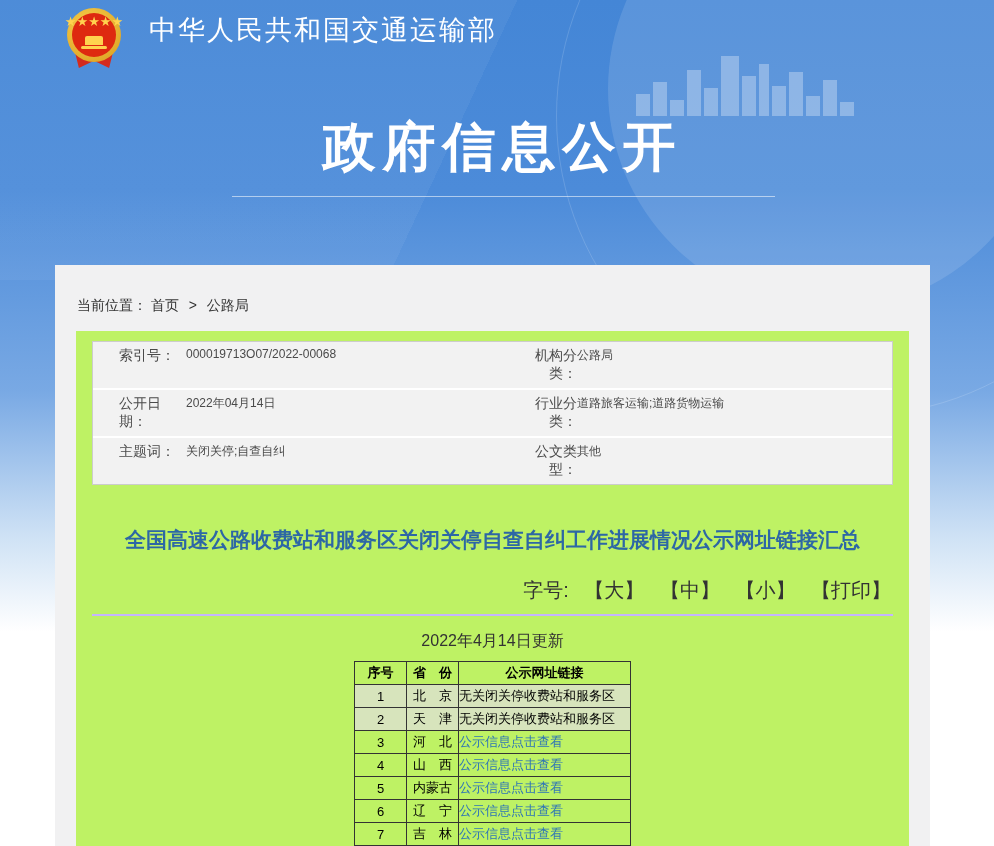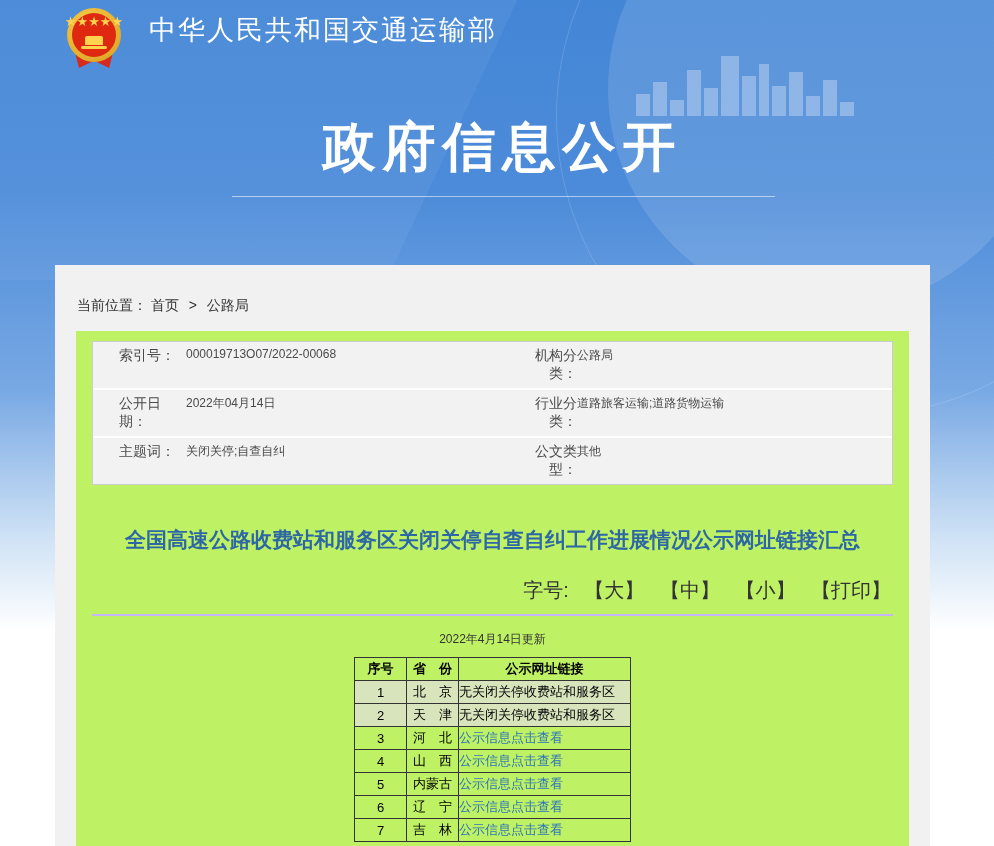--- a/index.html
+++ b/index.html
@@ -61,21 +61,21 @@
   .meta-label.second { width:93px; padding-left:26px;text-align:right; }
   .meta-value.second { flex:1; }
 
   .article-title { margin:37px 28px 0 28px; text-align:center; font-size:21px;
     font-weight:bold; color:#2d67a5; line-height:35px; }
 
   .font-controls { margin-top:20px; text-align:right; padding:0 2px 10px 0;
     border-bottom:2px solid #c4b5fd; font-size:20px; color:#333; }
   .font-controls span.opt { margin-left:10px; cursor:pointer; }
 
-  .update-date { margin-top:15px; text-align:center; font-size:12px; color:#333; }
+  .update-date { margin-top:15px; text-align:center; font-size:16px; color:#333; }
 
   
   table.prov { margin:9px auto 0 auto; border-collapse:collapse; font-size:13px; color:#000; }
   table.prov th, table.prov td { border:1px solid #333; height:23px; padding:0; }
   table.prov th { font-weight:bold; }
   td.c-no { width:52px; text-align:center; }
   td.c-prov, th.c-prov { width:52px; text-align:center; }
   th.c-no { width:52px; text-align:center; }
   td.c-link, th.c-link { width:172px; }
   th.c-link { text-align:center; }

